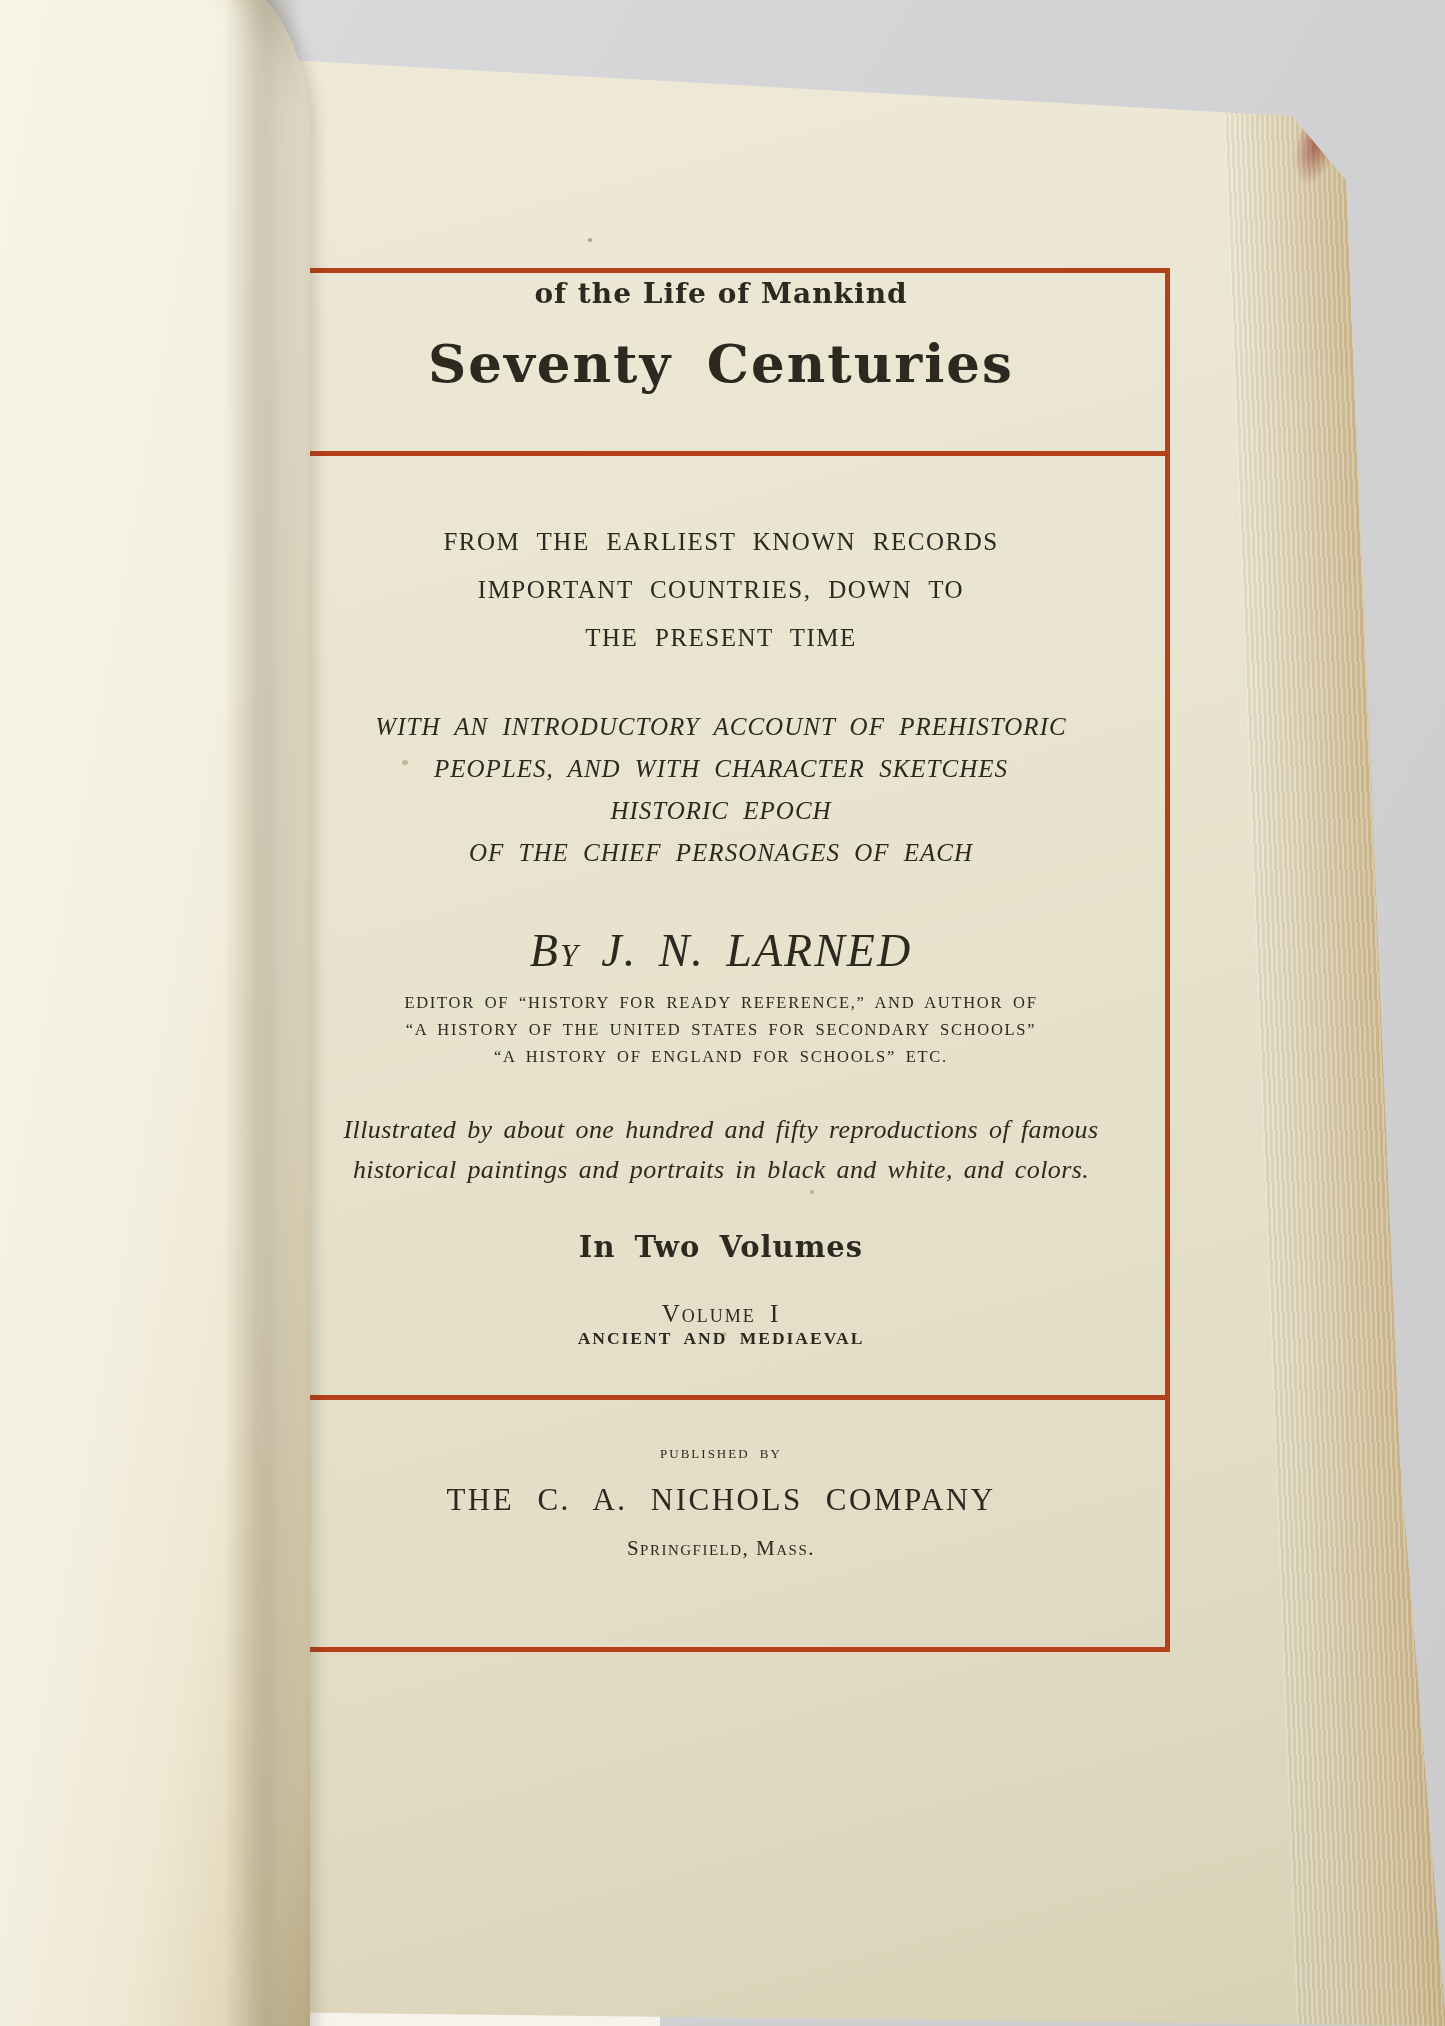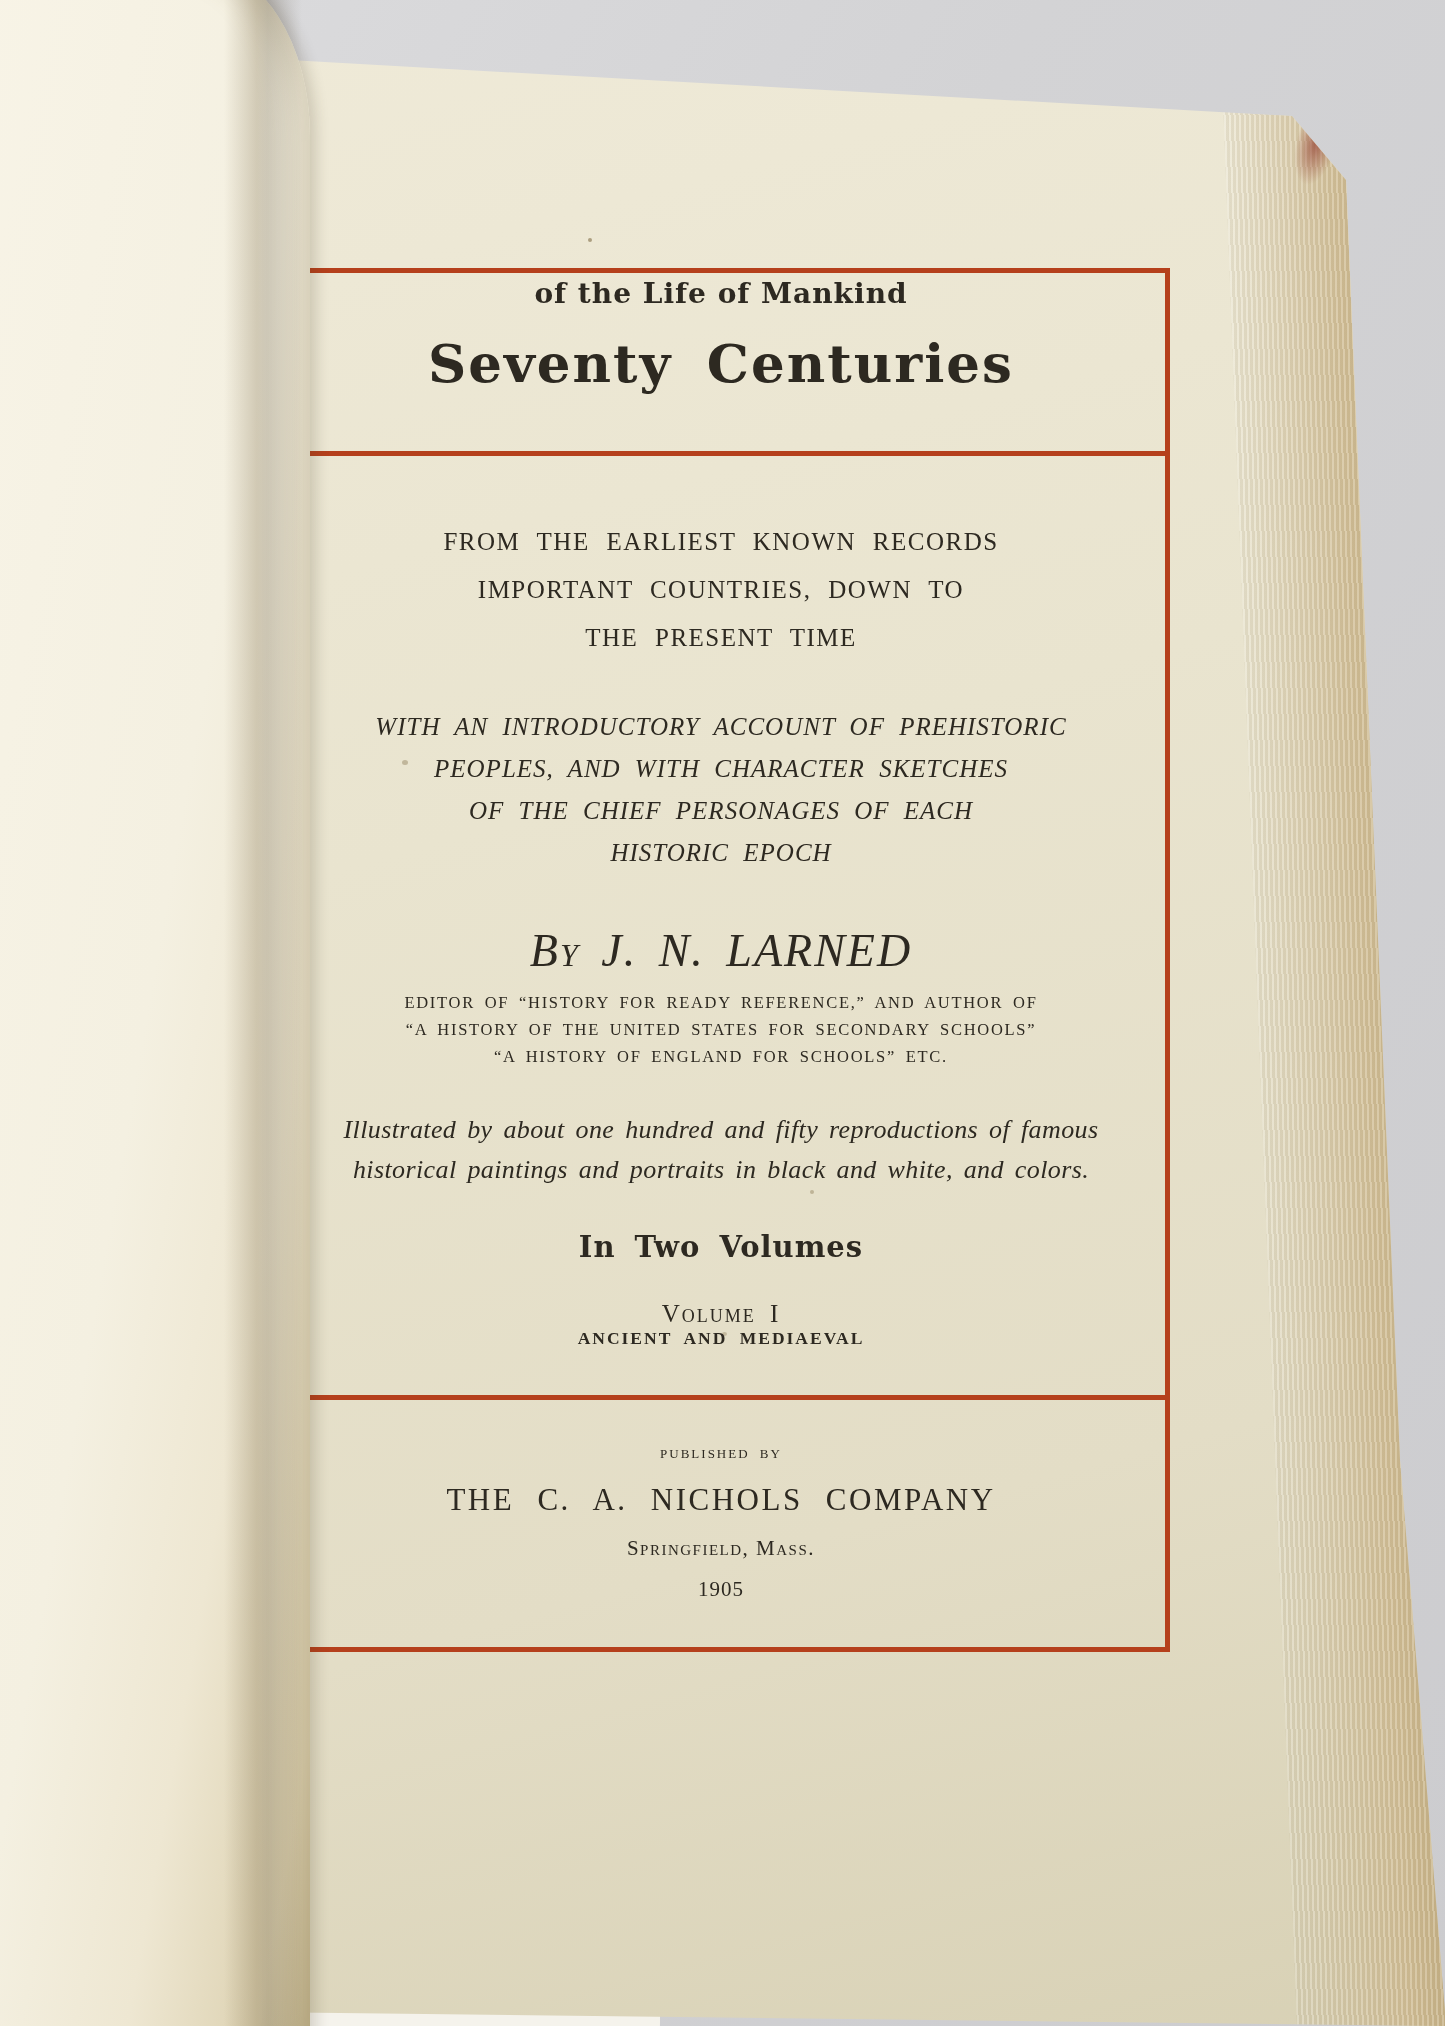--- a/index.html
+++ b/index.html
@@ -113,22 +113,22 @@
 
         <div class="survey">
           <div class="caps-line">FROM THE EARLIEST KNOWN RECORDS</div>
           <div class="caps-line">IMPORTANT COUNTRIES, DOWN TO</div>
           <div class="caps-line">THE PRESENT TIME</div>
         </div>
 
         <div class="intro">
           <div class="intro-line">WITH AN INTRODUCTORY ACCOUNT OF PREHISTORIC</div>
           <div class="intro-line">PEOPLES, AND WITH CHARACTER SKETCHES</div>
+          <div class="intro-line">HISTORIC EPOCH</div>
           <div class="intro-line">OF THE CHIEF PERSONAGES OF EACH</div>
-          <div class="intro-line">HISTORIC EPOCH</div>
         </div>
 
         <div class="byline">
           <span class="smallcaps">By</span>
           <span>J. N. LARNED</span>
         </div>
 
         <div class="credits">
           <div class="credit-line">EDITOR OF “HISTORY FOR READY REFERENCE,” AND AUTHOR OF</div>
           <div class="credit-line">“A HISTORY OF THE UNITED STATES FOR SECONDARY SCHOOLS”</div>
@@ -145,21 +145,20 @@
         <div class="volume-num">Volume I</div>
 
         <div class="volume-sub">ANCIENT AND MEDIAEVAL</div>
 
       </section>
 
       <section class="frame-bottom">
         <div class="published-by">PUBLISHED BY</div>
         <div class="publisher">THE C. A. NICHOLS COMPANY</div>
         <div class="location">Springfield, Mass.</div>
-        <div class="year">1905</div>
       </section>
 
     </div>
   </div>
 
   <div class="gutter-shadow"></div>
   <div class="bottom-sliver"></div>
 
 </div>
 

